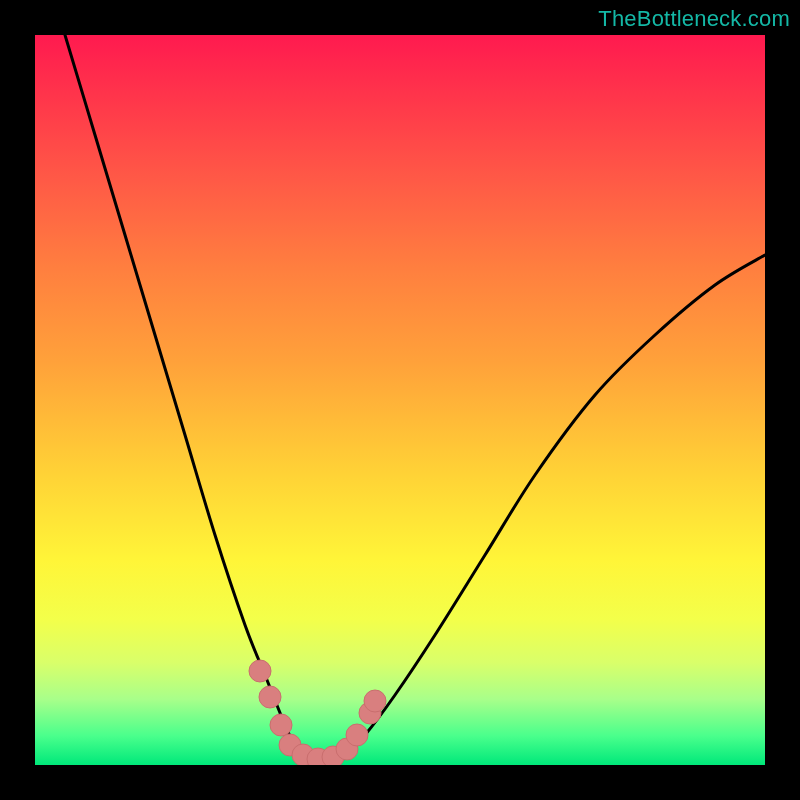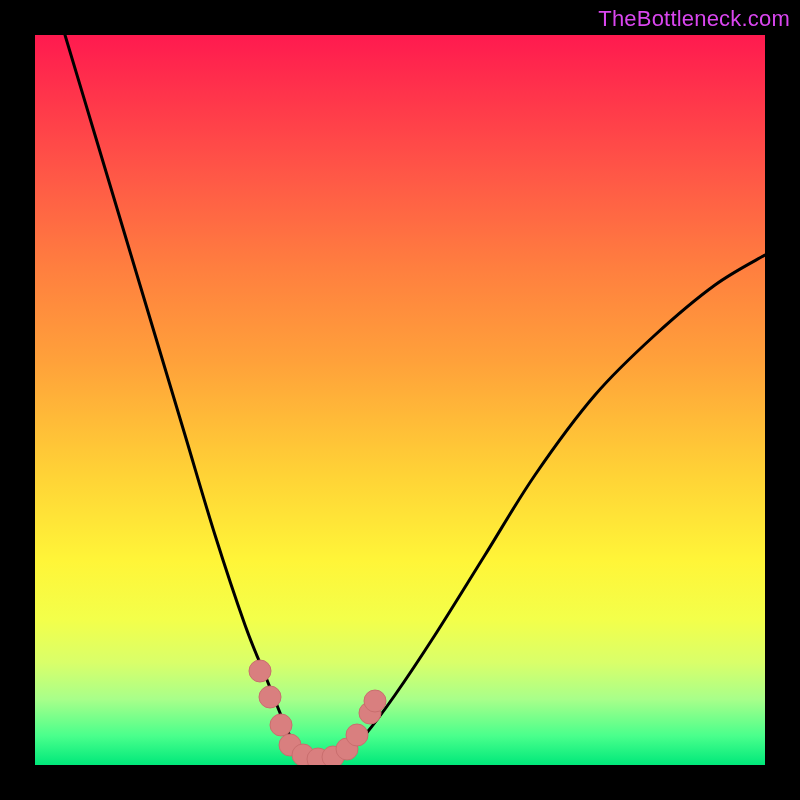--- a/index.html
+++ b/index.html
@@ -45,21 +45,21 @@
     position: absolute;
     left: 0;
     top: 0;
     width: 730px;
     height: 730px;
   }
   .watermark {
     position: absolute;
     top: 6px;
     right: 10px;
-    color: #d946ef;
+    color: #14b8a6;
     font-size: 22px;
     font-weight: 500;
     letter-spacing: 0.2px;
     user-select: none;
   }
 </style>
 </head>
 <body>
 
 <div class="frame">

